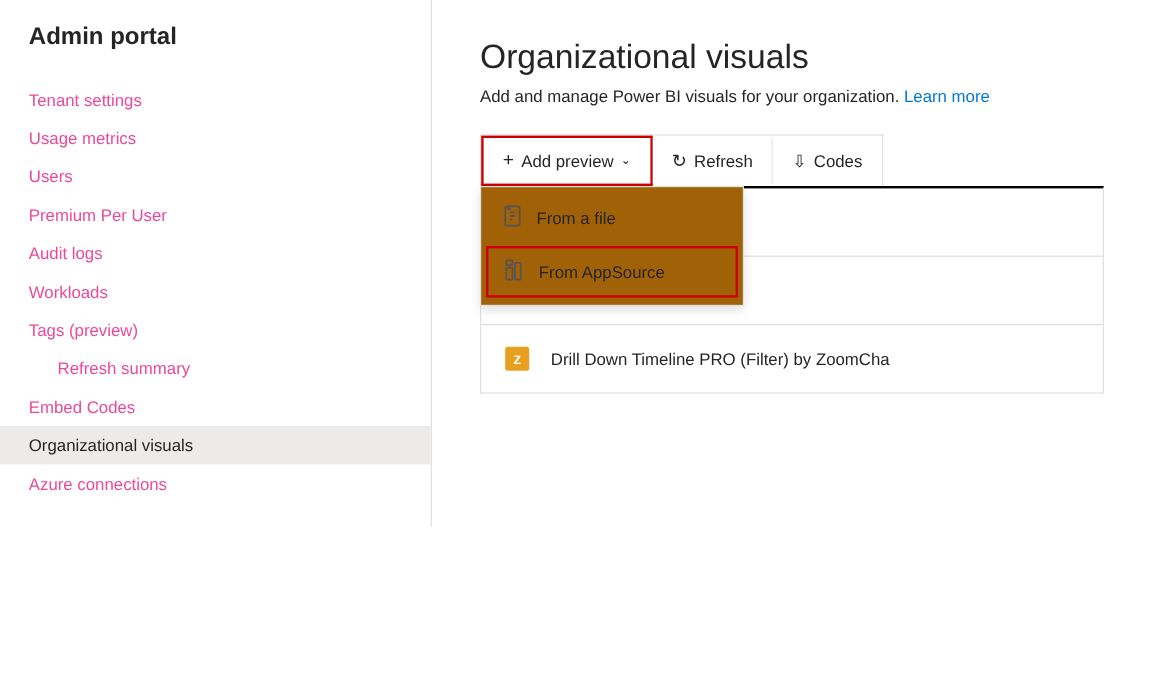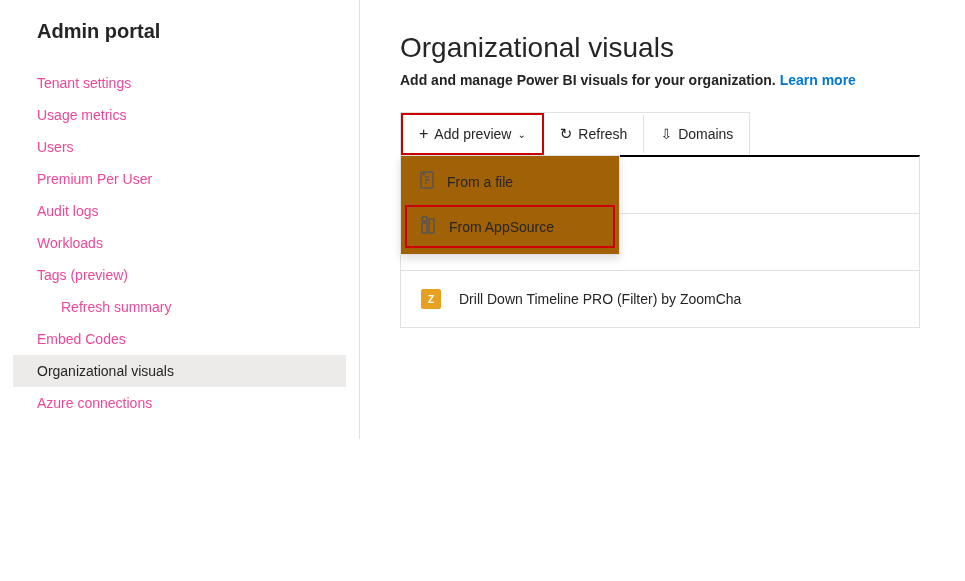--- a/index.html
+++ b/index.html
@@ -3,21 +3,21 @@
   <meta charset="utf-8">
   <style>
     * { box-sizing: border-box; margin: 0; padding: 0; }
     body { font-family: 'Segoe UI', sans-serif; font-size: 14px; color: #252525; background: #fff; display: flex; height: 581px; overflow: hidden; }
 
     
     .sidebar {
       width: 360px;
       min-width: 360px;
       border-right: 1px solid #e0e0e0;
-      padding: 20px 13px;
+      padding: 20px 0;
       overflow-y: auto;
       background: #fff;
     }
     .sidebar-title {
       font-size: 20px;
       font-weight: 600;
       color: #252525;
       padding: 0 24px 24px 24px;
     }
     .sidebar-item {
@@ -48,21 +48,20 @@
     .page-title {
       font-size: 28px;
       font-weight: 300;
       color: #252525;
       margin-bottom: 8px;
     }
     .page-subtitle {
       font-size: 14px;
       color: #252525;
       margin-bottom: 24px;
-      font-weight: bold;
     }
     .page-subtitle a {
       color: #0078d4;
       text-decoration: none;
     }
     .toolbar {
       display: flex;
       align-items: center;
       gap: 0;
       margin-bottom: 0;
@@ -182,21 +181,21 @@
         <span style="font-size:16px; font-weight:300;">+</span>
         <span>Add preview</span>
         <span style="font-size:10px;">⌄</span>
       </button>
       <button class="toolbar-btn" style="display:flex; align-items:center; gap:6px;">
         <span style="font-size:15px;">↻</span>
         <span>Refresh</span>
       </button>
       <button class="toolbar-btn" style="display:flex; align-items:center; gap:6px;">
         <span style="font-size:14px;">⇩</span>
-        <span>Domains</span>
+        <span>Codes</span>
       </button>
     </div>
 
     
     <div class="dropdown-menu">
       <div class="dropdown-item">
         <span>
           <svg viewBox="0 0 20 20" width="20" height="20" fill="none" stroke="#555" stroke-width="1.5">
             <rect x="4" y="2" width="12" height="16" rx="1"></rect>
             <path d="M8 7h4M8 10h4M8 13h2"></path>

